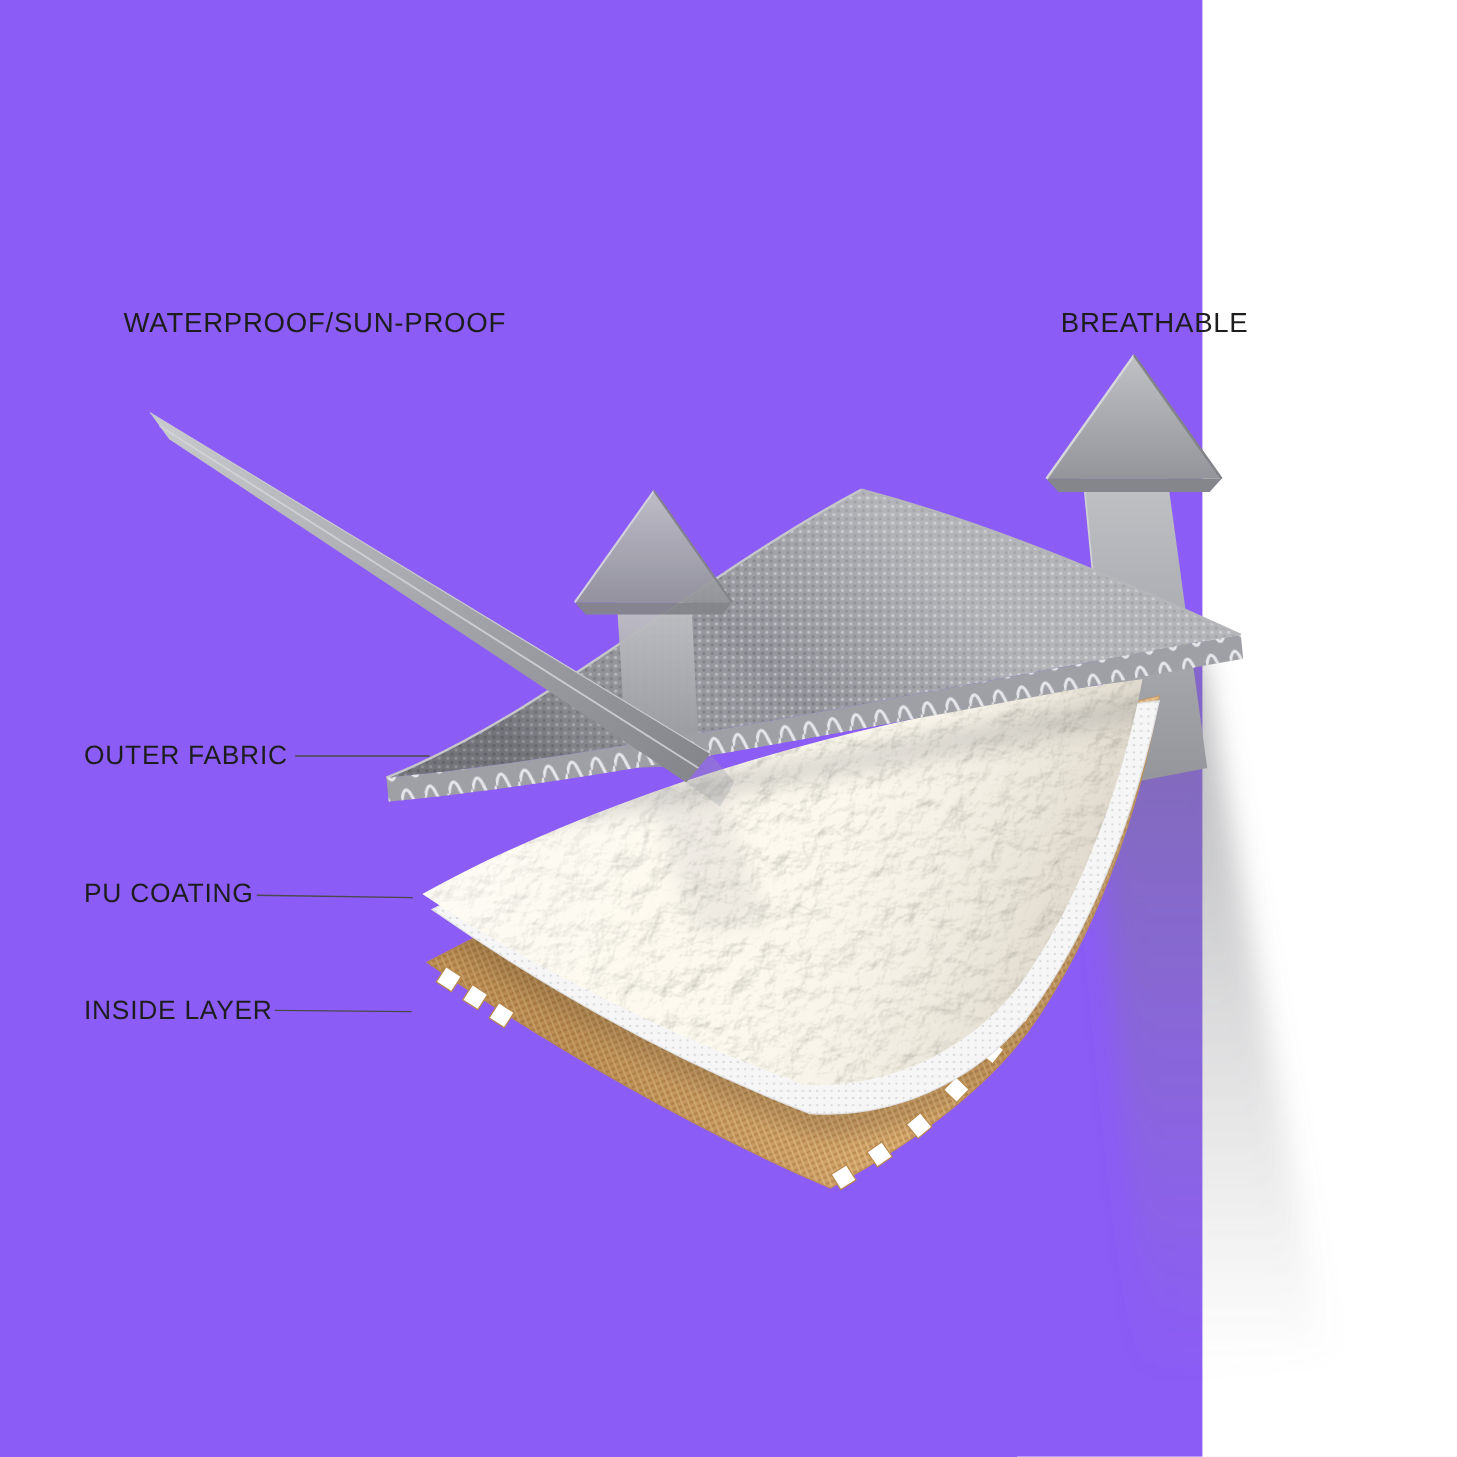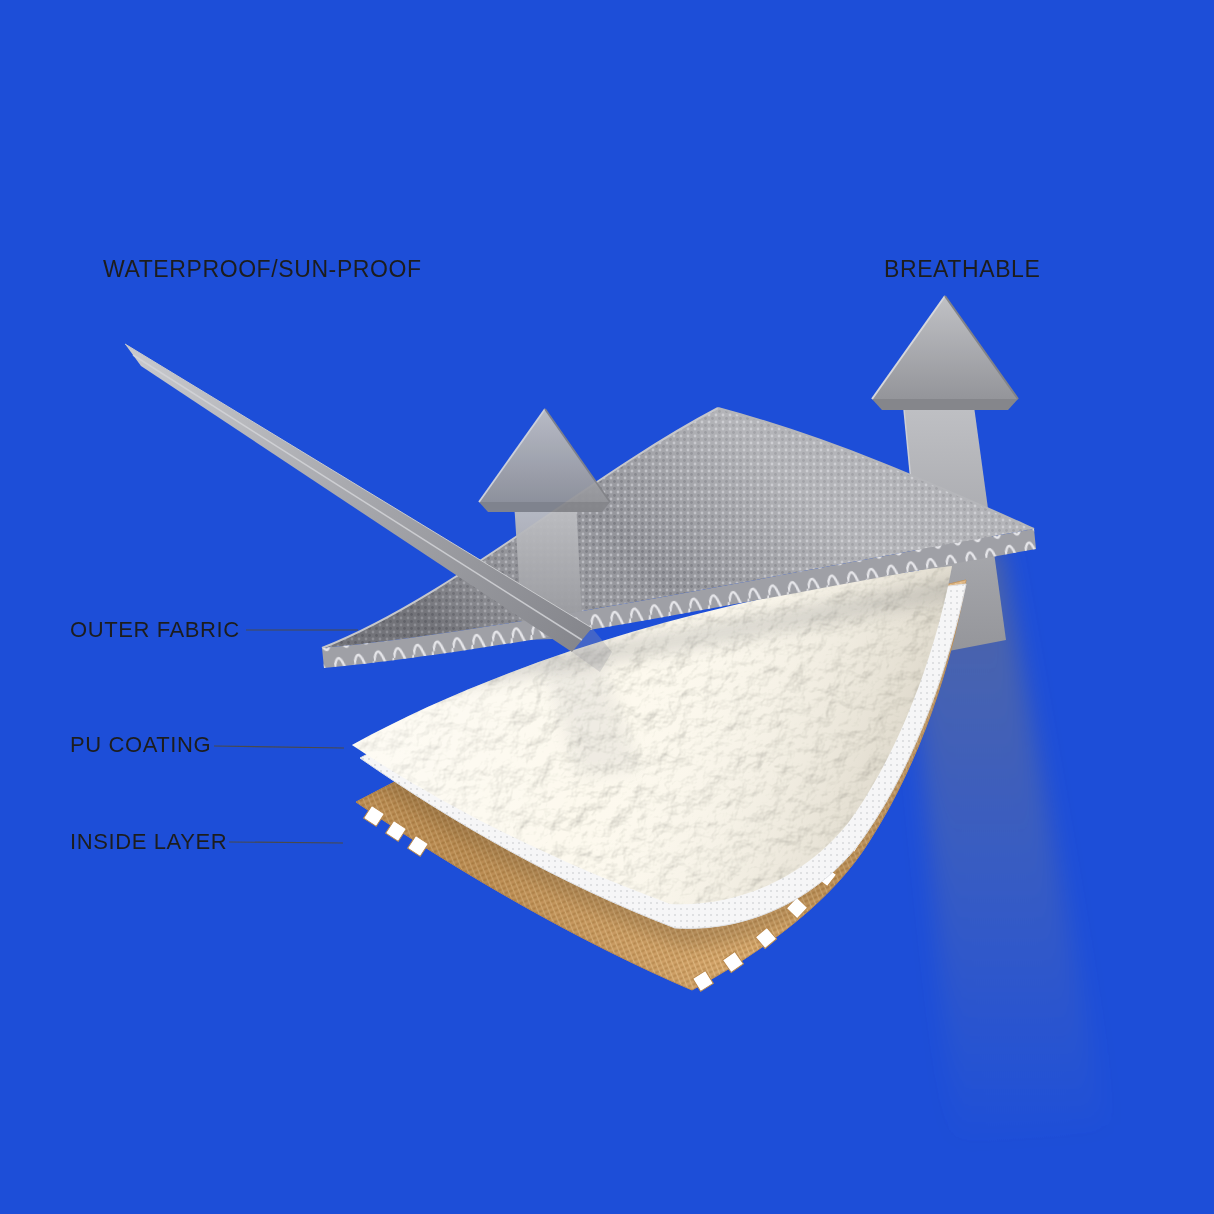--- a/index.html
+++ b/index.html
@@ -1,17 +1,17 @@
 <!DOCTYPE html>
 <html><head>
 <meta charset="utf-8">
 <style>
   html,body{margin:0;padding:0;background:#ffffff;}
   body{width:1214px;height:1214px;overflow:hidden;}
-  .stage{position:relative;width:1214px;height:1214px;background:#1d4ed8;}
+  .stage{position:relative;width:1002px;height:1214px;background:#8b5cf6;}
   svg{display:block;}
   text{font-family:"Liberation Sans","DejaVu Sans",sans-serif;fill:#1d1d1d;letter-spacing:.6px;}
   .toplabel{font-size:23px;font-weight:500;}
   .layerlabel{font-size:22px;font-weight:500;}
   .leader{stroke:#4a4a4a;stroke-width:1.2;}
 </style>
 </head>
 <body>
 
 <div class="stage">

